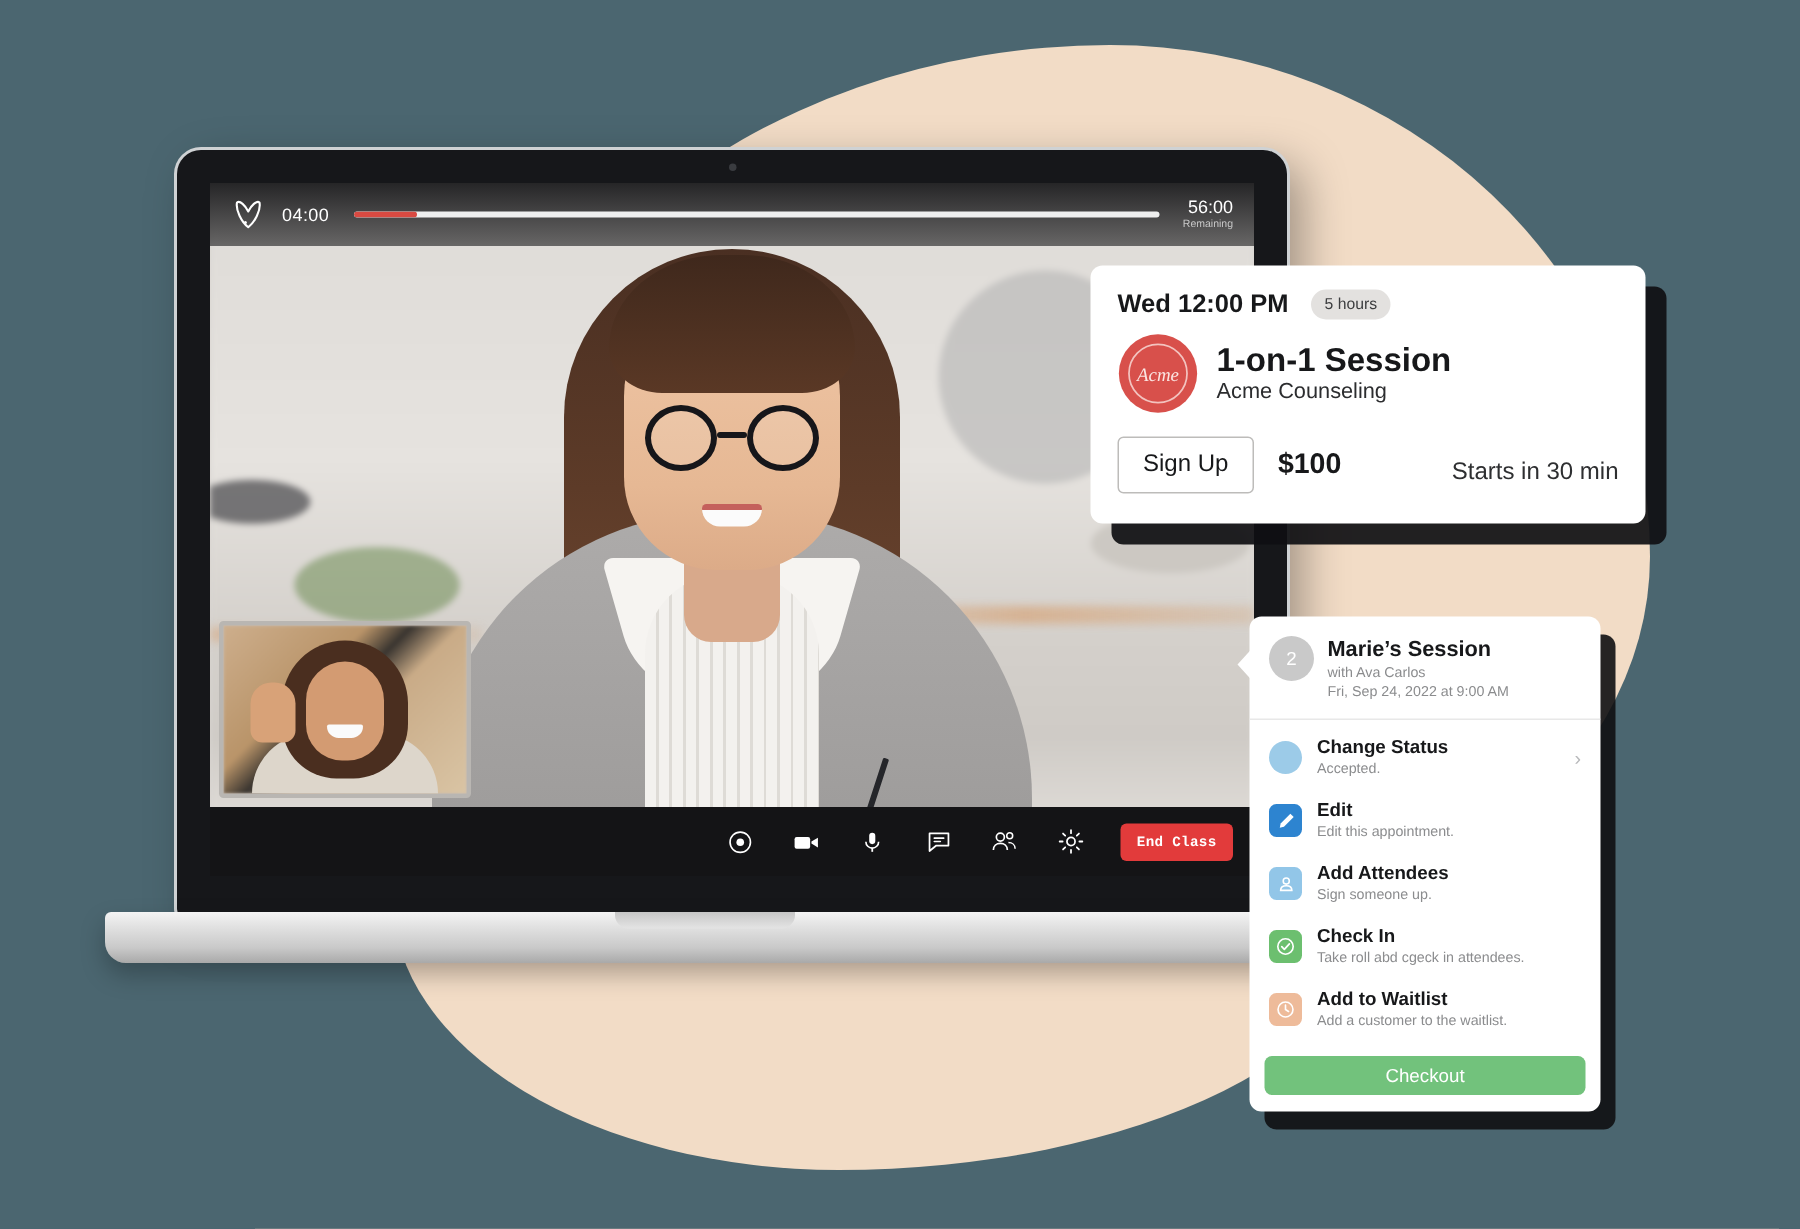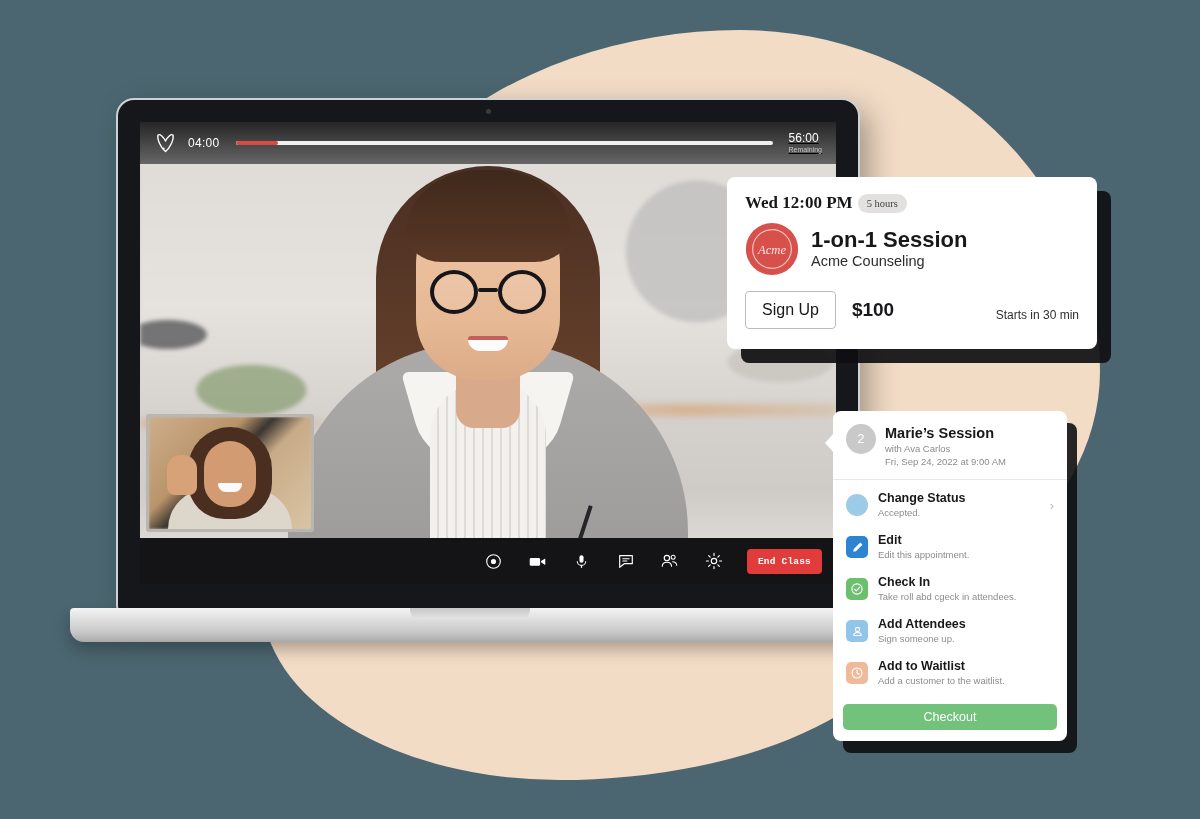--- a/index.html
+++ b/index.html
@@ -139,21 +139,21 @@
     display: flex; align-items: center; padding: 0 14px; gap: 10px;
   }
   #brand-logo { width: 24px; height: 24px; flex: none; }
   #elapsed-time { color: #fff; font-size: 12px; letter-spacing: .3px; }
   #progress-track {
     flex: 1; height: 4px; background: #efefef; border-radius: 3px;
     position: relative; overflow: hidden; margin: 0 6px;
   }
   #progress-fill { position: absolute; left: 0; top: 0; height: 100%; width: 8.2%;
     background: #d94a42; border-radius: 3px; }
-  #remaining-block { text-align: left; flex: none; text-decoration: underline; }
+  #remaining-block { text-align: right; flex: none; }
   #remaining-time { color: #fff; font-size: 12px; line-height: 13px; }
   #remaining-label { color: #c8c8c8; font-size: 7px; line-height: 9px; }
 
   
   #pip {
     position: absolute; left: 6px; bottom: 52px;
     width: 168px; height: 118px;
     border: 3px solid #b9b6b2; border-radius: 3px; overflow: hidden;
     background: #c9bdb0;
   }
@@ -205,38 +205,38 @@
   }
 
   
   #signup-card {
     position: absolute; left: 727px; top: 177px;
     width: 370px; height: 172px;
     background: #fff; border-radius: 8px;
     box-shadow: 14px 14px 0 rgba(15,15,18,.92);
     padding: 16px 18px 14px 18px;
   }
-  #signup-header { display: flex; align-items: center; gap: 5px; font-family: Liberation Serif, serif; }
+  #signup-header { display: flex; align-items: center; gap: 15px; }
   #signup-time { font-size: 17px; font-weight: bold; color: #17181a; }
   #signup-duration {
     background: #e3e1df; color: #3c3d3f; font-size: 10.5px;
     padding: 4px 9px; border-radius: 11px;
   }
   #signup-body { display: flex; align-items: center; gap: 12px; margin-top: 9px; }
   #acme-logo { width: 54px; height: 54px; flex: none; }
   #signup-title { font-size: 22px; font-weight: bold; color: #17181a; line-height: 24px; }
   #signup-org { font-size: 14.5px; color: #2c2d2f; line-height: 19px; }
   #signup-footer { display: flex; align-items: center; gap: 16px; margin-top: 15px; }
   #signup-button {
     border: 1px solid #bdbcba; background: #fff; border-radius: 4px;
     font-size: 16px; color: #17181a; padding: 9px 16px; cursor: pointer;
     font-family: "Liberation Sans", sans-serif;
   }
   #signup-price { font-size: 19px; font-weight: bold; color: #17181a; }
-  #signup-starts { margin-left: auto; font-size: 12px; color: #2e2f31; margin-top: 10px; }
+  #signup-starts { margin-left: auto; font-size: 16px; color: #2e2f31; margin-top: 10px; }
 
   
   #action-menu {
     position: absolute; left: 833px; top: 411px;
     width: 234px; height: 330px;
     background: #fff; border-radius: 8px;
     box-shadow: 10px 12px 0 rgba(15,15,18,.9);
     display: flex; flex-direction: column; overflow: hidden;
   }
   #menu-pointer {
@@ -440,42 +440,42 @@
             <path d="M11.4 1.9l2.7 2.7-8 8-3.4.7.7-3.4z" fill="#fff"></path>
           </svg>
         </span>
         <span>
           <span class="menu-label" style="display:block">Edit</span>
           <span class="menu-desc" style="display:block">Edit this appointment.</span>
         </span>
       </div>
 
       <div class="menu-item">
+        <span class="menu-icon" style="background:#92c6e8">
+          <svg width="13" height="13" viewBox="0 0 16 16">
+            <circle cx="8" cy="5.4" r="2.5" fill="none" stroke="#fff" stroke-width="1.3"></circle>
+            <path d="M3.4 13c0-2.4 2-3.8 4.6-3.8s4.6 1.4 4.6 3.8z" fill="none" stroke="#fff" stroke-width="1.3"></path>
+          </svg>
+        </span>
+        <span>
+          <span class="menu-label" style="display:block">Add Attendees</span>
+          <span class="menu-desc" style="display:block">Sign someone up.</span>
+        </span>
+      </div>
+
+      <div class="menu-item">
         <span class="menu-icon" style="background:#6cbf6f">
           <svg width="14" height="14" viewBox="0 0 18 18">
             <circle cx="9" cy="9" r="6.6" fill="none" stroke="#fff" stroke-width="1.4"></circle>
             <path d="M5.8 9.2l2.2 2.2 4.3-4.6" fill="none" stroke="#fff" stroke-width="1.5" stroke-linecap="round" stroke-linejoin="round"></path>
           </svg>
         </span>
         <span>
           <span class="menu-label" style="display:block">Check In</span>
           <span class="menu-desc" style="display:block">Take roll abd cgeck in attendees.</span>
-        </span>
-      </div>
-
-      <div class="menu-item">
-        <span class="menu-icon" style="background:#92c6e8">
-          <svg width="13" height="13" viewBox="0 0 16 16">
-            <circle cx="8" cy="5.4" r="2.5" fill="none" stroke="#fff" stroke-width="1.3"></circle>
-            <path d="M3.4 13c0-2.4 2-3.8 4.6-3.8s4.6 1.4 4.6 3.8z" fill="none" stroke="#fff" stroke-width="1.3"></path>
-          </svg>
-        </span>
-        <span>
-          <span class="menu-label" style="display:block">Add Attendees</span>
-          <span class="menu-desc" style="display:block">Sign someone up.</span>
         </span>
       </div>
 
       <div class="menu-item">
         <span class="menu-icon" style="background:#eebb9a">
           <svg width="14" height="14" viewBox="0 0 18 18">
             <circle cx="9" cy="9" r="6.4" fill="none" stroke="#fff" stroke-width="1.4"></circle>
             <path d="M9 5.3V9l2.6 1.7" fill="none" stroke="#fff" stroke-width="1.4" stroke-linecap="round"></path>
           </svg>
         </span>

